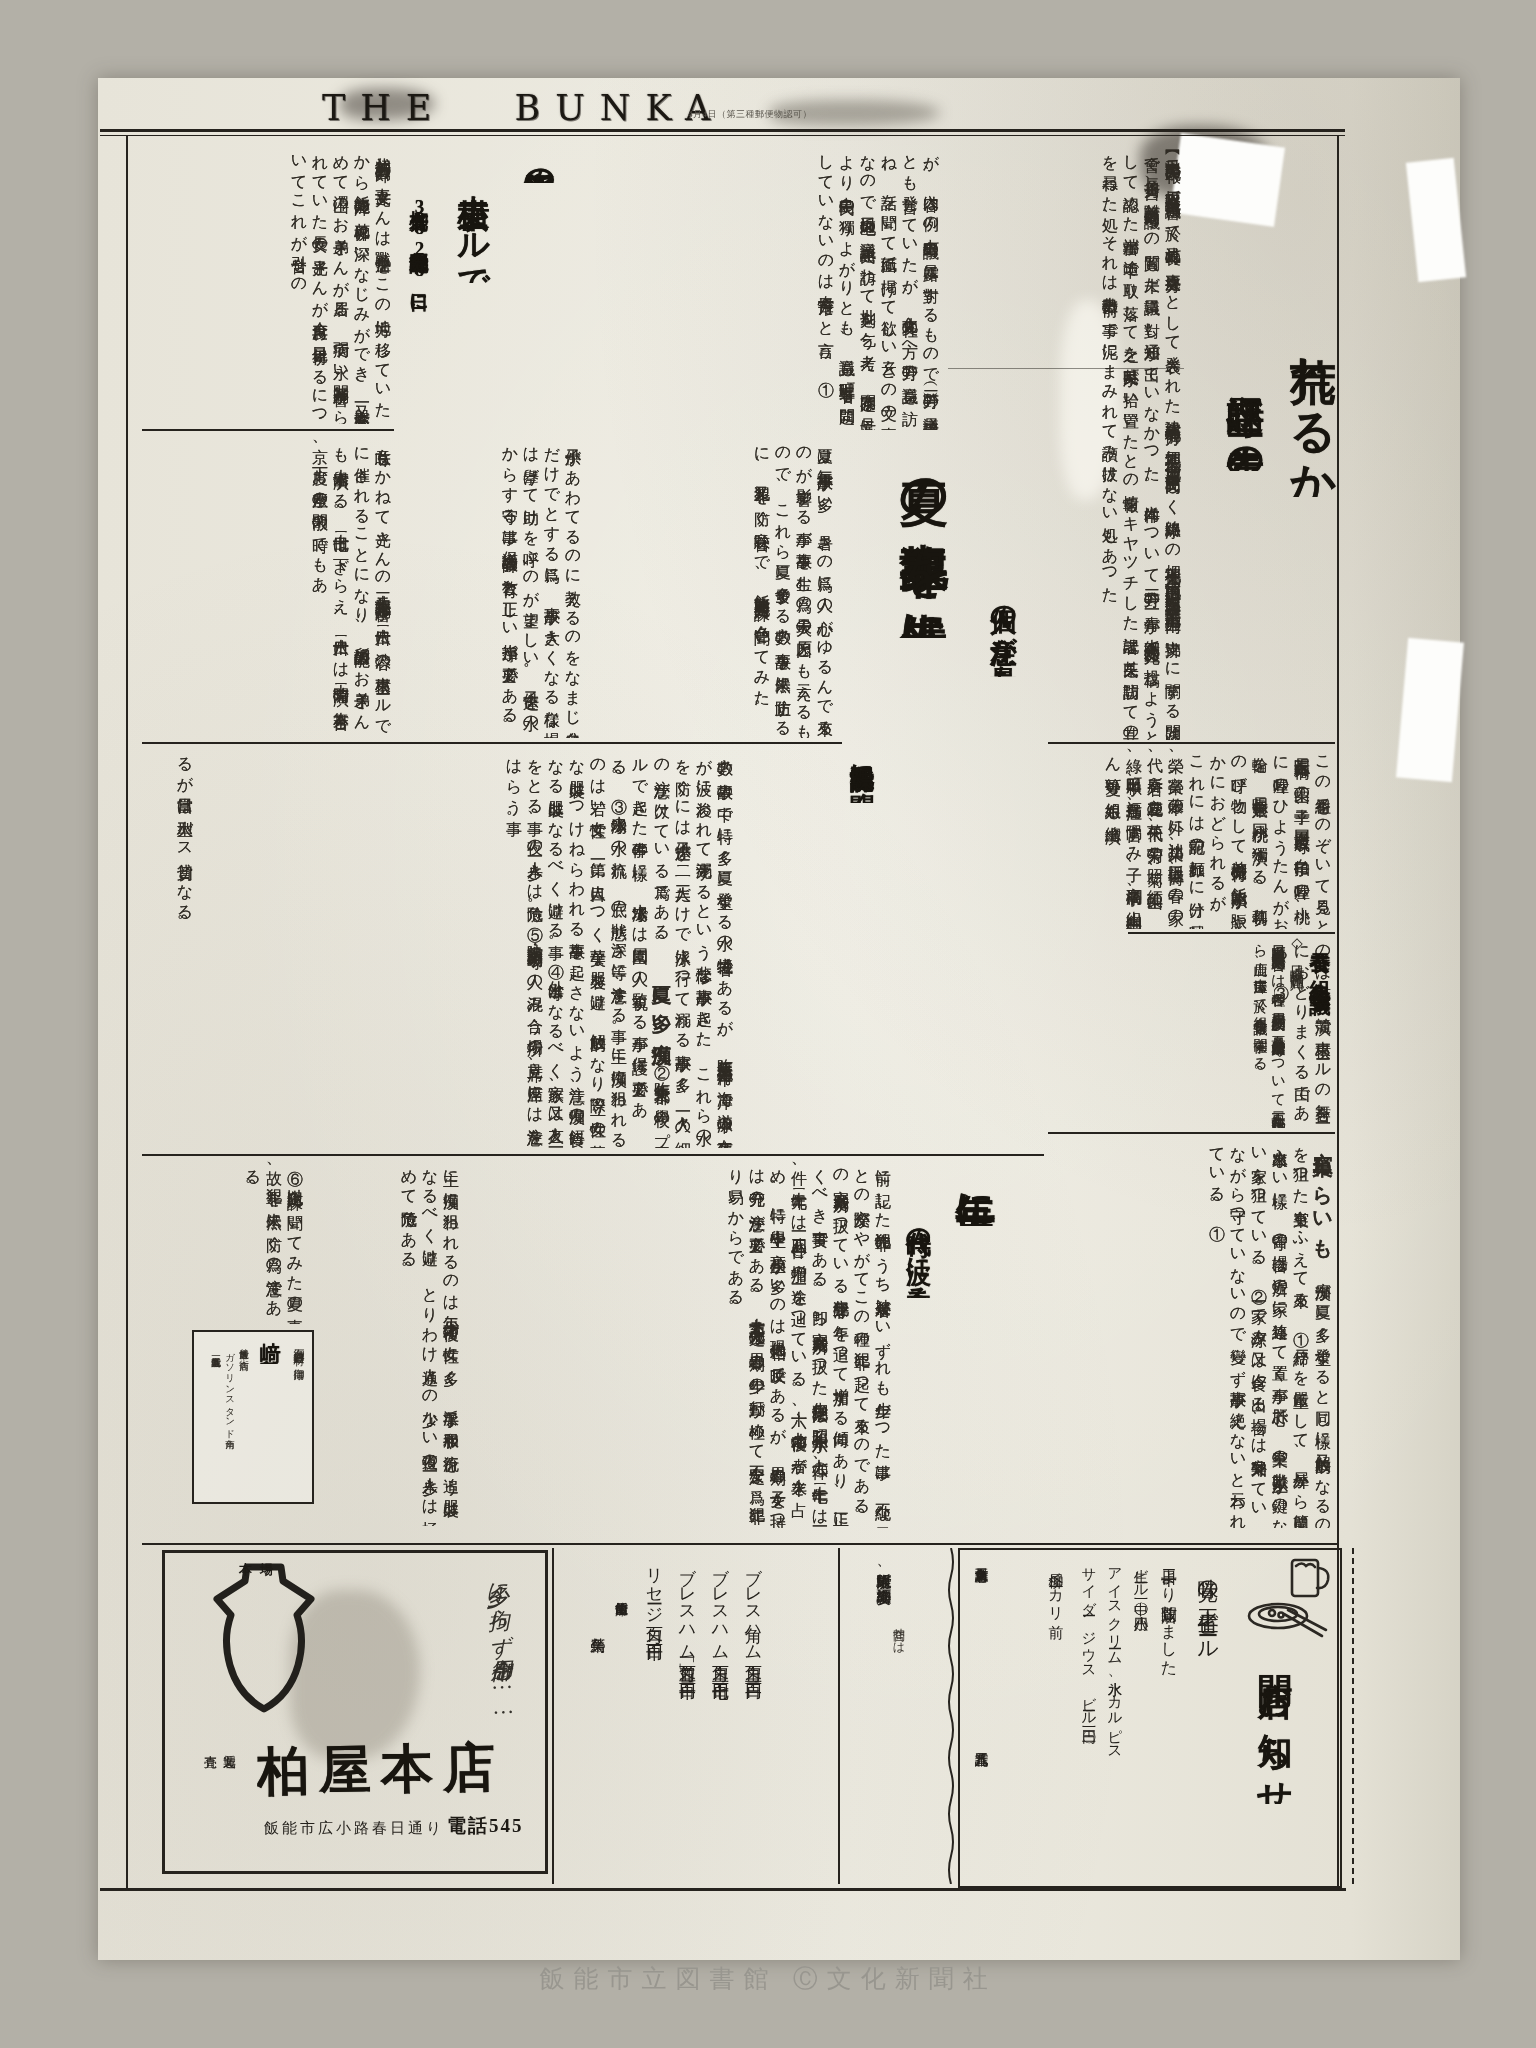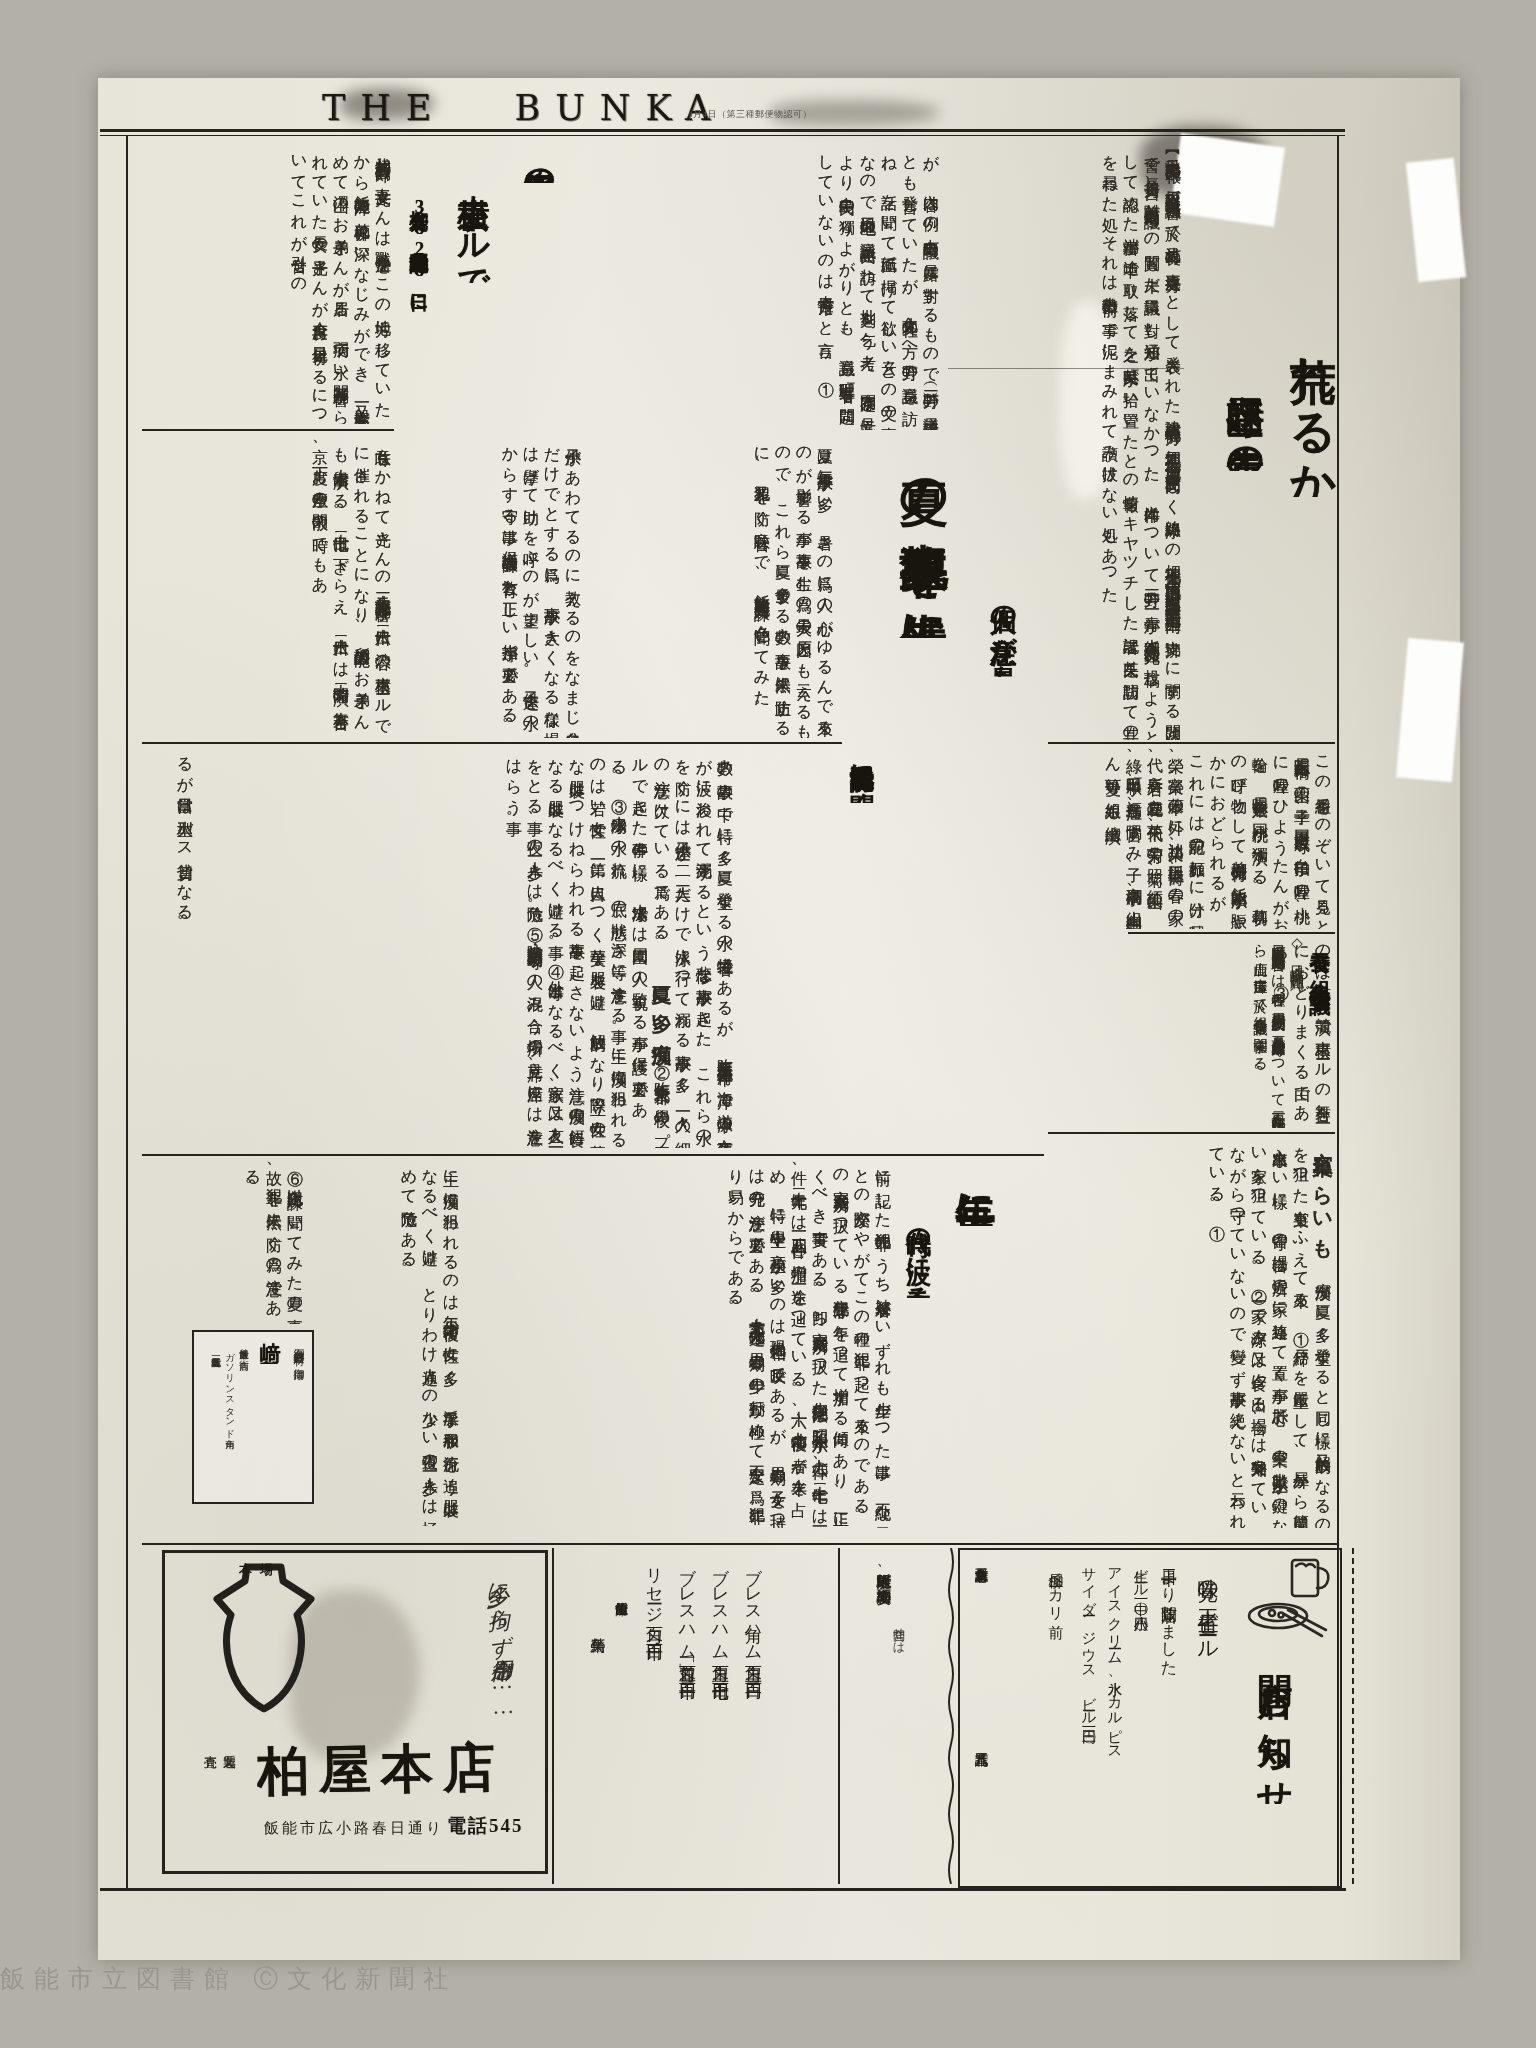--- a/index.html
+++ b/index.html
@@ -185,13 +185,13 @@
   <div class="abs v" style="left:282px;top:16px;width:72px;height:200px;font-size:22px;line-height:36px;color:#33302a;transform:rotate(-3deg);font-style:italic;">多少に拘らず御用命を……</div>
   <div class="abs v" style="left:34px;top:192px;width:40px;height:92px;font-size:13px;color:#24211c;line-height:19px;">
     <div>製造元</div>
     <div>直売</div>
   </div>
   <div class="abs hl" style="left:92px;top:182px;font-size:52px;letter-spacing:10px;transform:rotate(-1deg);">柏屋本店</div>
   <div class="abs" style="left:90px;top:266px;font-size:15px;color:#24211c;letter-spacing:3px;margin-left:9px;">飯能市広小路春日通り</div>
   <div class="abs" style="left:282px;top:260px;font-size:19px;font-weight:700;color:#1d1a15;letter-spacing:2px;">電話545</div>
 </div>
 
-<div class="abs gray" style="left:0;top:1962px;width:1536px;text-align:left;font-size:25px;letter-spacing:9px;">飯能市立図書館 Ⓒ文化新聞社</div>
+<div class="abs gray" style="left:0;top:1962px;width:1536px;text-align:center;font-size:25px;letter-spacing:9px;">飯能市立図書館 Ⓒ文化新聞社</div>
 
 </body></html>

